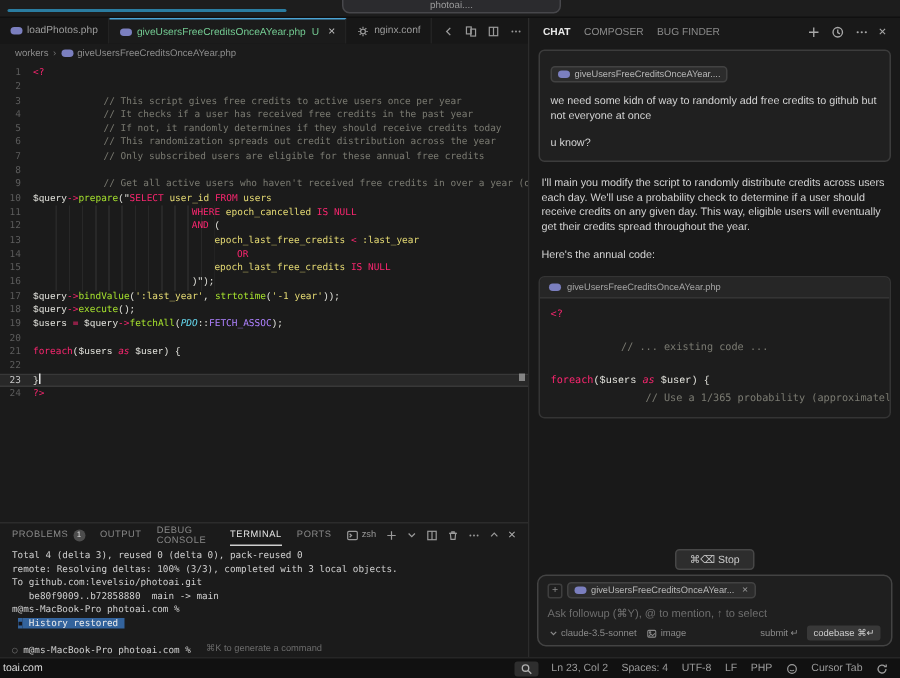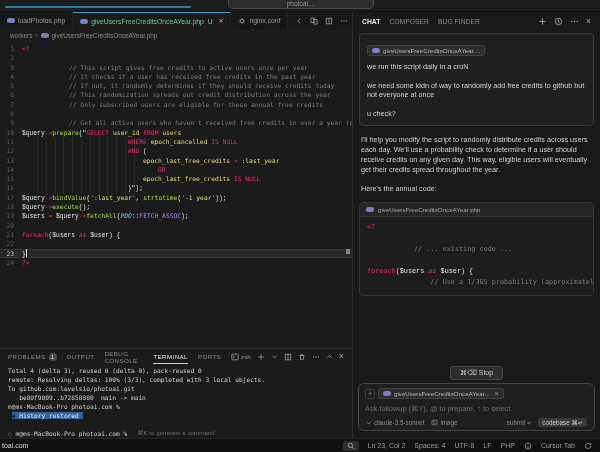--- a/index.html
+++ b/index.html
@@ -294,28 +294,27 @@
       <span class="x-glyph">×</span>
     </span>
   </div>
 
   <div class="bubble">
     <span class="chip">
       <span class="php-badge"></span>
       <span>giveUsersFreeCreditsOnceAYear....</span>
     </span>
     <div id="user-paragraphs">
-        <p>we run this script daily in a croN</p>
         <p>we need some kidn of way to randomly add free credits to github but not everyone at once</p>
-        <p>u check?</p>
+        <p>u know?</p>
       </div>
   </div>
 
   <div class="assistant" id="assistant-paragraphs">
-      <p>I'll help you modify the script to randomly distribute credits across users each day. We'll use a probability check to determine if a user should receive credits on any given day. This way, eligible users will eventually get their credits spread throughout the year.</p>
+      <p>I'll main you modify the script to randomly distribute credits across users each day. We'll use a probability check to determine if a user should receive credits on any given day. This way, eligible users will eventually get their credits spread throughout the year.</p>
       <p>Here's the annual code:</p>
     </div>
 
   <div class="codeblock">
     <div class="cb-header">
       <span class="php-badge"></span>
       <span>giveUsersFreeCreditsOnceAYear.php</span>
     </div>
     <div class="cb-body" id="chat-code-lines"><div><span class="sg-k">&lt;?</span></div><div>&nbsp;</div><div><span class="sg-c">// ... existing code ...</span></div><div>&nbsp;</div><div><span class="sg-k">foreach</span><span class="sg-w">($users </span><span class="sg-ki">as</span><span class="sg-w"> $user) {</span></div><div><span class="sg-c">    // Use a 1/365 probability (approximately) to determine</span></div></div>
   </div>
@@ -326,21 +325,21 @@
 
   <div class="input-box">
     <div class="chip-row">
       <span class="ghost-btn">+</span>
       <span class="chip">
         <span class="php-badge"></span>
         <span>giveUsersFreeCreditsOnceAYear...</span>
         <span class="chip-x">×</span>
       </span>
     </div>
-    <div class="input-placeholder">Ask followup (⌘Y), @ to prepare, ↑ to select</div>
+    <div class="input-placeholder">Ask followup (⌘Y), @ to mention, ↑ to select</div>
     <div class="input-footer">
       <span class="model-item">
         <span class="ico">
             <svg width="6" height="6" viewBox="0 0 10 10" fill="none" stroke="#8a8a8a" stroke-width="1.4">
               <path d="M2 3.8l3 3 3-3"></path>
             </svg>
           </span>
         <span>claude-3.5-sonnet</span>
       </span>
       <span class="image-item">

